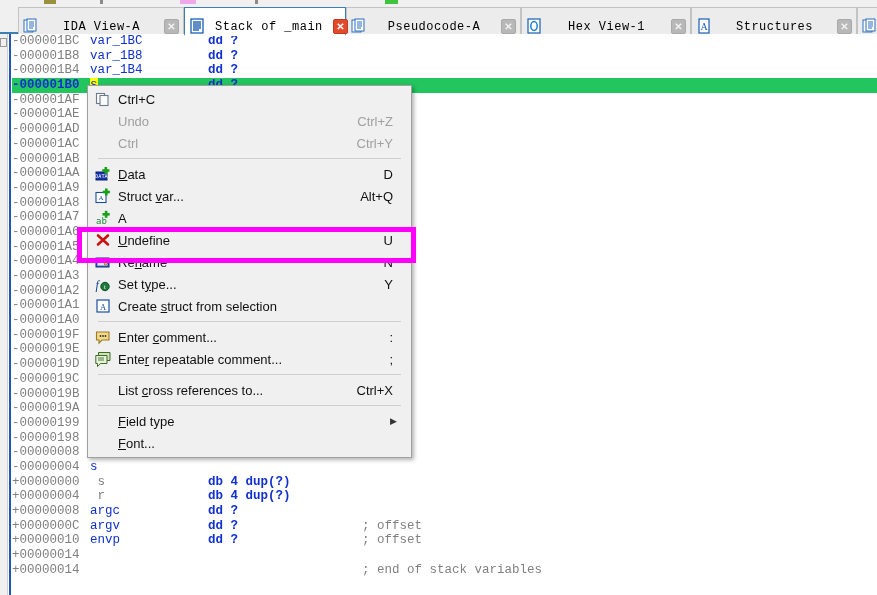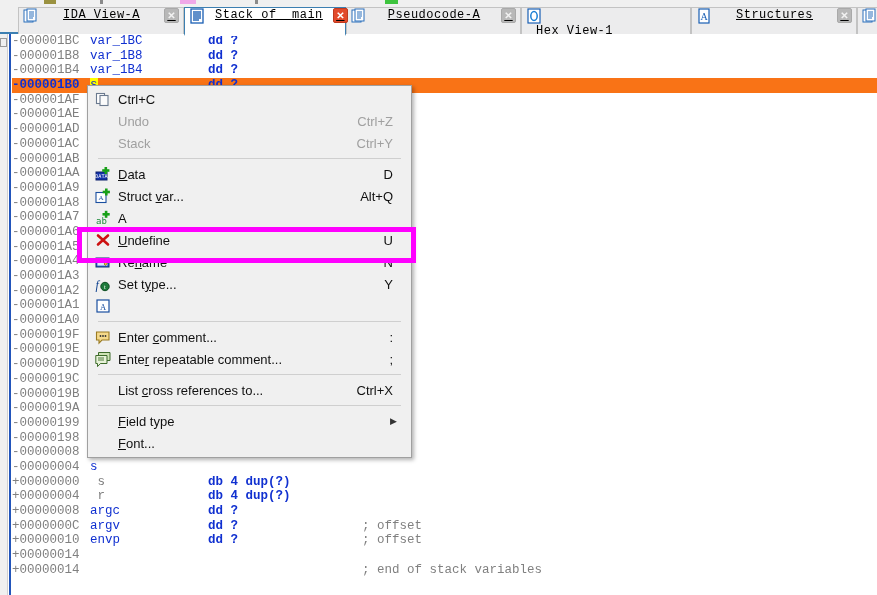--- a/index.html
+++ b/index.html
@@ -28,27 +28,26 @@
   }
   .tabbar .baseline {
     position: absolute; left: 0; bottom: 0; width: 877px; height: 2px;
     background: #3c7fb1;
   }
   .tab {
     position: absolute; top: 2px; height: 27px;
     background: #ececed;
     border: 1px solid #c3c3c3;
     border-bottom: none;
-    display: flex; align-items: flex-start;
+    display: flex; align-items: flex-end;
     padding: 0 4px;
     font-family: "Liberation Mono", monospace;
     font-size: 12px;
     color: #000;
     white-space: nowrap;
-    text-decoration: underline;
   }
   .tab.active {
     background: #ffffff;
     border: 1px solid #3c7fb1;
     border-bottom: 2px solid #ffffff;
     height: 29px; top: 2px; z-index: 5;
   }
   .tab .tab-label { flex: 1; text-align: center; padding: 0 10px; letter-spacing: 0.5px; }
   .tab .tab-icon { width: 16px; height: 16px; flex: 0 0 16px; position: relative; }
   .tab .tab-close {
@@ -79,21 +78,21 @@
     background: #2255bb;
   }
   .listing {
     position: absolute; left: 12px; top: 0; right: 0; height: 561px;
     font-family: "Liberation Mono", monospace;
     font-size: 12.5px;
     line-height: 14.7px;
     white-space: pre;
   }
   .row { position: relative; height: 14.7px; }
-  .row.selected { background: #f97316; }
+  .row.selected { background: #22c55e; }
   .row.selected .addr { color: #1030d0; font-weight: bold; }
   .addr  { color: #808080; }
   .name  { color: #1030d0; }
   .name.gray { color: #7d7d7d; }
   .type  { color: #1030d0; font-weight: bold; }
   .cmt   { color: #808080; }
   .hl-yellow { background: #ffff00; }
   .col-name { position: absolute; left: 78px; }
   .col-type { position: absolute; left: 196px; }
   .col-cmt  { position: absolute; left: 350px; }
@@ -189,21 +188,21 @@
             <g stroke="#2a6fbb" stroke-width="1">
               <line x1="6" y1="4" x2="11" y2="4"></line>
               <line x1="6" y1="6" x2="11" y2="6"></line>
               <line x1="6" y1="8" x2="11" y2="8"></line>
               <line x1="6" y1="10" x2="10" y2="10"></line>
             </g>
           </svg></span>
         <span class="tab-label">Pseudocode-A</span>
         <span class="tab-close inactive">✕</span>
       </div>
-      <div class="tab" style="left: 521px; width: 170px; flex-direction: column;">
+      <div class="tab" style="left: 521px; width: 170px;">
         <span class="tab-icon"><svg width="16" height="16" viewBox="0 0 16 16">
             <rect x="2" y="1" width="12" height="14" fill="#fff" stroke="#1a5fb4" stroke-width="1.2"></rect>
             <ellipse cx="8" cy="8" rx="3.2" ry="4.4" fill="none" stroke="#1a7fd4" stroke-width="1.5"></ellipse>
           </svg></span>
         <span class="tab-label">Hex View-1</span>
         <span class="tab-close inactive">✕</span>
       </div>
       <div class="tab" style="left: 691px; width: 166px;">
         <span class="tab-icon"><svg width="16" height="16" viewBox="0 0 16 16">
             <rect x="3" y="1" width="10" height="14" fill="#fff" stroke="#1a5fb4" stroke-width="1.2"></rect>
@@ -245,21 +244,21 @@
         </span>
         <span class="mi-accel">Ctrl+C</span>
       </div>
       <div class="mi disabled">
         <span class="mi-icon"></span>
         <span class="mi-label">Undo</span>
         <span class="mi-accel">Ctrl+Z</span>
       </div>
       <div class="mi disabled">
         <span class="mi-icon"></span>
-        <span class="mi-label">Stack</span>
+        <span class="mi-label">Ctrl</span>
         <span class="mi-accel">Ctrl+Y</span>
       </div>
       <div class="sep"></div>
       <div class="mi">
         <span class="mi-icon">
           <svg width="16" height="16" viewBox="0 0 16 16">
             <rect x="1" y="6" width="11" height="8" fill="#1433aa" stroke="#0b1f6b"></rect>
             <text x="6.5" y="12.4" font-size="5.2" text-anchor="middle" fill="#fff" font-family="monospace">DATA</text>
             <g fill="#18a018">
               <rect x="9.5" y="1" width="2.6" height="7"></rect>
@@ -330,20 +329,21 @@
         <span class="mi-label">Set t<u>y</u>pe...</span>
         <span class="mi-accel">Y</span>
       </div>
       <div class="mi">
         <span class="mi-icon">
           <svg width="16" height="16" viewBox="0 0 16 16">
             <rect x="2" y="2" width="12" height="12" fill="#fff" stroke="#1a4fa0" stroke-width="1.2"></rect>
             <text x="8" y="12" font-size="8.5" text-anchor="middle" fill="#1a4fa0" font-family="serif">A</text>
           </svg>
         </span>
+        <span class="mi-label">Create <u>s</u>truct from selection</span>
         <span class="mi-accel"></span>
       </div>
       <div class="sep"></div>
       <div class="mi">
         <span class="mi-icon">
           <svg width="16" height="16" viewBox="0 0 16 16">
             <path d="M1.5 3 H14 V11 H7 L4 14.2 V11 H1.5 Z" fill="#f5d98a" stroke="#9a7a22" stroke-width="1.1"></path>
             <g fill="#333">
               <circle cx="5.5" cy="7" r="0.9"></circle>
               <circle cx="8" cy="7" r="0.9"></circle>

